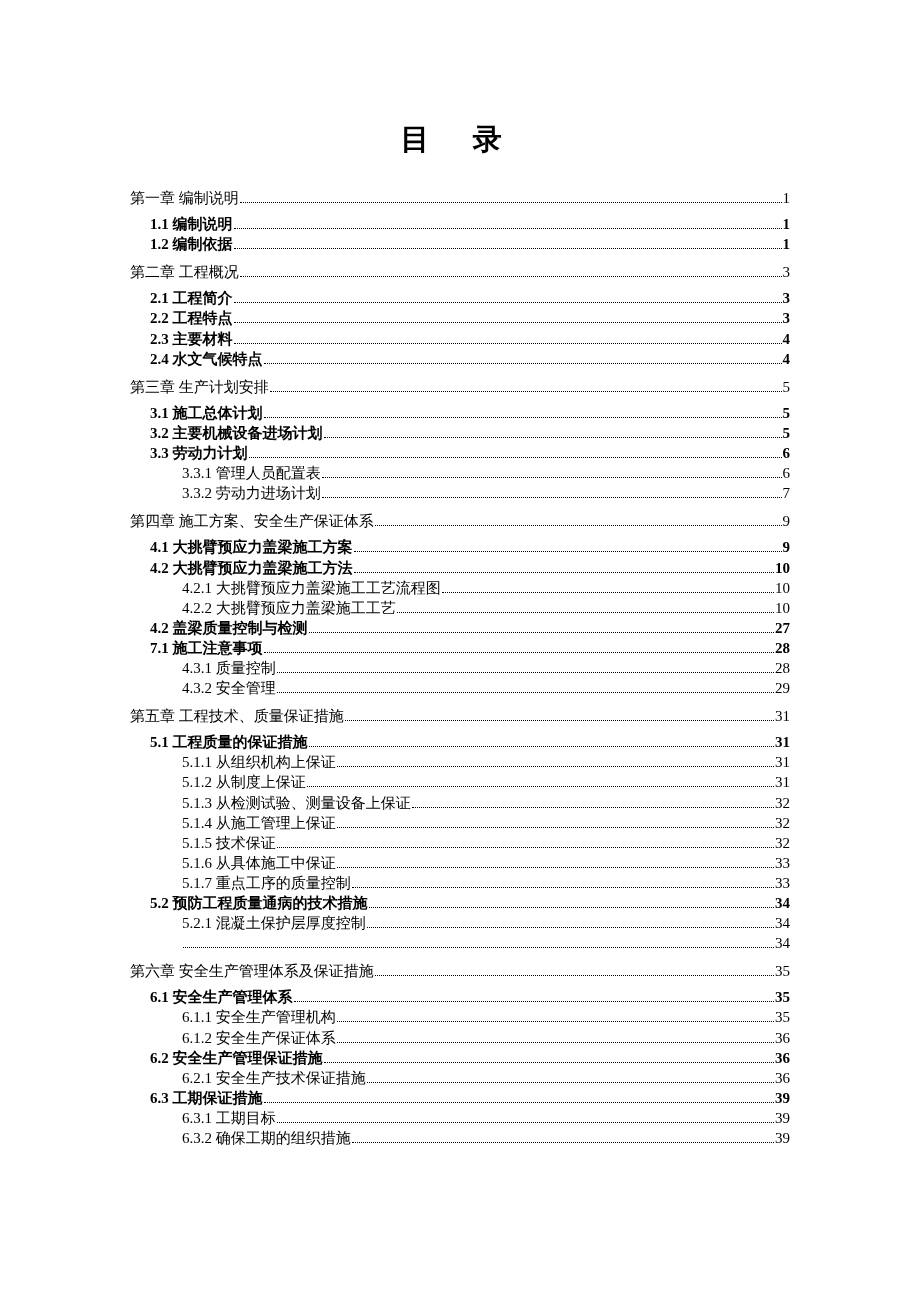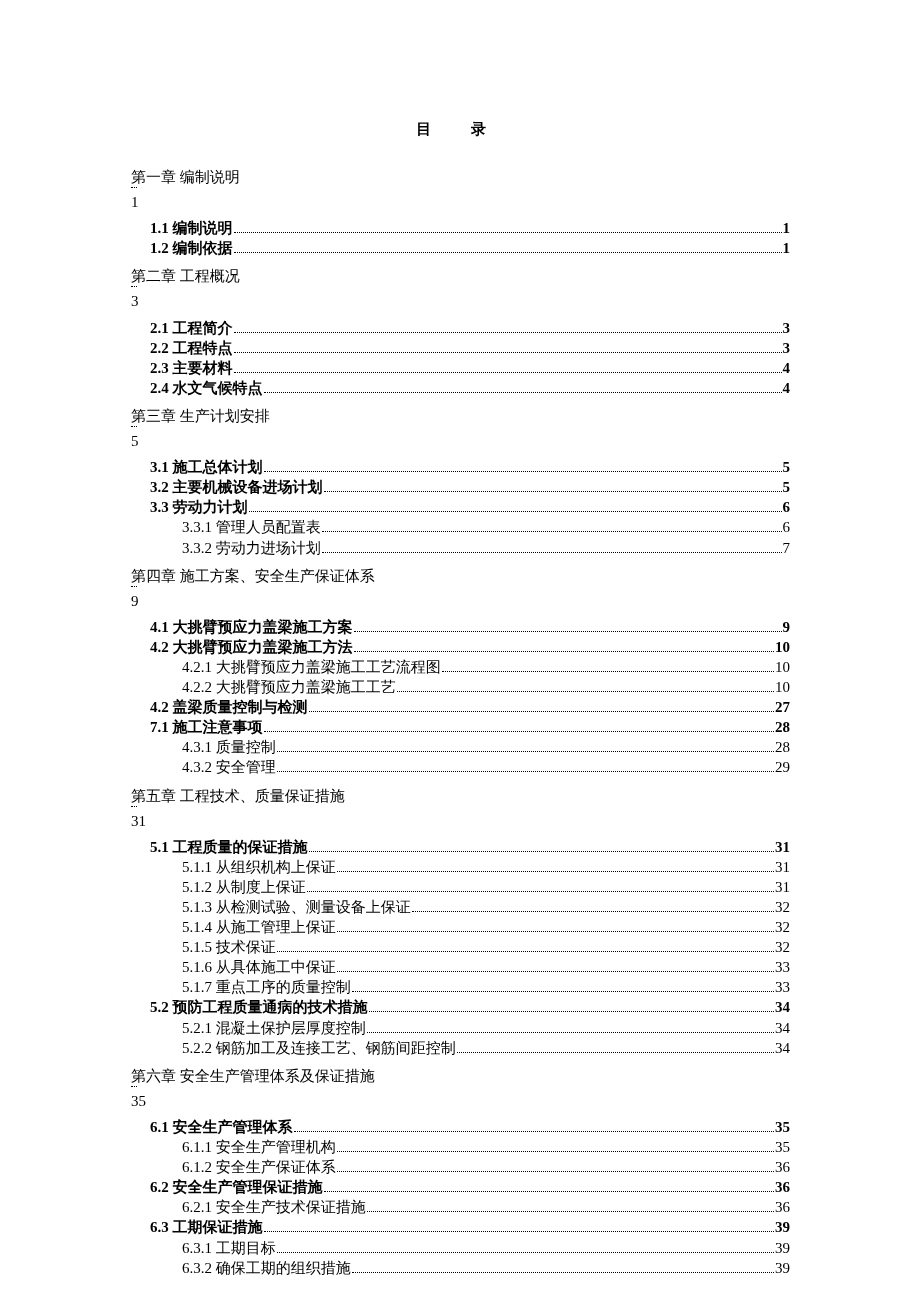--- a/index.html
+++ b/index.html
@@ -6,33 +6,33 @@
     body {
       width: 920px;
       height: 1302px;
       background: #fff;
       font-family: "SimSun", "宋体", serif;
       padding: 120px 130px 60px 130px;
       color: #000;
     }
     .title {
       text-align: center;
-      font-size: 15px;
+      font-size: 29px;
       font-weight: bold;
       letter-spacing: 18px;
       margin-bottom: 28px;
     }
     .toc-line {
       display: flex;
       align-items: baseline;
       font-size: 15px;
       line-height: 1.34;
       white-space: nowrap;
     }
-    .toc-line.l1 { padding-left: 0; margin-top: 8px; margin-bottom: 6px; flex-direction: column; }
+    .toc-line.l1 { padding-left: 0; margin-top: 8px; margin-bottom: 6px; }
     .toc-line.l2 { padding-left: 20px; font-weight: bold; }
     .toc-line.l3 { padding-left: 52px; }
     .label { flex: 0 0 auto; }
     .leader {
       flex: 1 1 auto;
       border-bottom: 1.5px dotted #000;
       margin: 0 1px 4px 1px;
       min-width: 6px;
     }
     .pg { flex: 0 0 auto; }
@@ -206,21 +206,20 @@
       <span class="label">5.2 预防工程质量通病的技术措施</span>
       <span class="leader"></span>
       <span class="pg">34</span>
     </div>
     <div class="toc-line l3">
       <span class="label">5.2.1 混凝土保护层厚度控制</span>
       <span class="leader"></span>
       <span class="pg">34</span>
     </div>
     <div class="toc-line l3">
-      <span class="label">5.2.2 钢筋加工及连接工艺、钢筋间距控制</span>
       <span class="leader"></span>
       <span class="pg">34</span>
     </div>
     <div class="toc-line l1">
       <span class="label">第六章 安全生产管理体系及保证措施</span>
       <span class="leader"></span>
       <span class="pg">35</span>
     </div>
     <div class="toc-line l2">
       <span class="label">6.1 安全生产管理体系</span>

